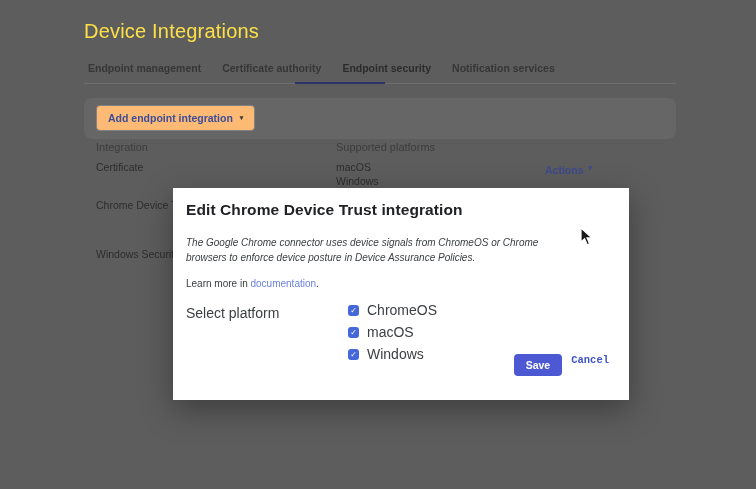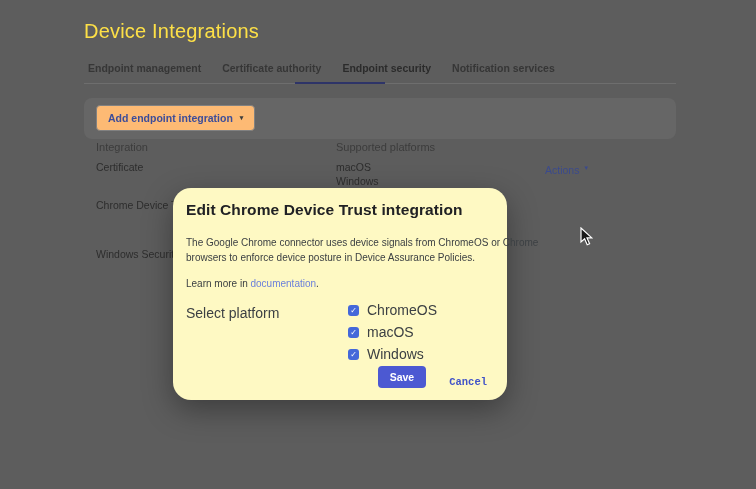--- a/index.html
+++ b/index.html
@@ -37,56 +37,56 @@
   .th { position:absolute; top:141px; font-size:11px; color:#3c3c3c; }
   .th-integration { left:96px; }
   .th-platforms { left:336px; }
 
   .cell { position:absolute; font-size:10.5px; color:#2d2d2d; white-space:nowrap; }
   .r1-name { left:96px; top:161px; }
   .r1-p1   { left:336px; top:161px; }
   .r1-p2   { left:336px; top:175px; }
   .r1-actions {
     left:545px; top:164px; display:flex; align-items:flex-start; gap:5px;
-    font-size:10.5px; font-weight:400; color:#3b4a8c; cursor:pointer;
+    font-size:10.5px; font-weight:700; color:#3b4a8c; cursor:pointer;
   }
   .r1-actions .caret { font-size:7px; color:#3b4a8c; }
   .r2-name { left:96px; top:199px; }
   .r3-name { left:96px; top:248px; }
 
   
   .scrim { position:absolute; inset:0; z-index:2; background:rgba(0,0,0,0); }
 
   
   .modal {
-    position:absolute; left:173px; top:188px; width:334px; height:212px; z-index:3;
-    background:#fef9c3; border-radius:18px;
+    position:absolute; left:173px; top:188px; width:456px; height:212px; z-index:3;
+    background:#ffffff; border-radius:0;
     box-shadow:0 10px 30px rgba(0,0,0,.35);
   }
   .modal-title {
     position:absolute; left:13px; top:13px;
     font-size:15.5px; font-weight:600; color:#202124; letter-spacing:.1px;
   }
   .modal-desc {
     position:absolute; left:13px; top:47px; width:390px;
-    font-size:10px; line-height:15px; color:#3c4043;
+    font-size:10px; line-height:15px; color:#3c4043;font-style:italic;
   }
   .learn-more { position:absolute; left:13px; top:90px; font-size:10px; color:#3c4043; }
   .doc-link { color:#6b80db; cursor:pointer; }
 
   .select-label { position:absolute; left:13px; top:117px; font-size:14px; color:#3c4043; }
   .platforms { position:absolute; left:175px; top:114px; display:flex; flex-direction:column; gap:6px; }
   .platform-row { display:flex; align-items:center; gap:8px; cursor:pointer; }
   .checkbox {
     width:11px; height:11px; border-radius:3px; background:#4468d9;
     color:#ffffff; font-size:8px; line-height:11px; text-align:center; flex:0 0 auto;
   }
   .platform-label { font-size:14px; color:#3c4043; }
 
-  .modal-footer { position:absolute; right:20px; bottom:12px; display:flex; align-items:flex-end; gap:23px; }
+  .modal-footer { position:absolute; right:20px; bottom:24px; display:flex; align-items:flex-start; gap:9px; }
   .save-btn {
     background:#4c59d2; color:#ffffff; border:none; border-radius:4px;
     font-family:inherit; font-size:10.5px; font-weight:600; padding:5px 12px; cursor:pointer;
   }
   .cancel-btn {
     background:none; border:none; font-family:Liberation Mono, monospace;
     color:#4153c8; font-size:10.5px; font-weight:600; cursor:pointer; padding:0;
   }
 
   .cursor { position:absolute; left:580px; top:227px; z-index:4; }

